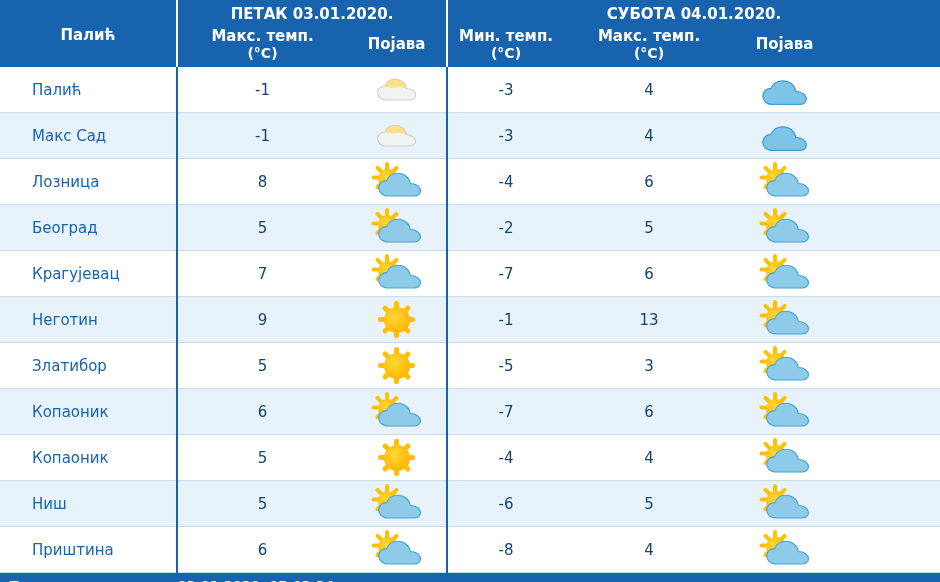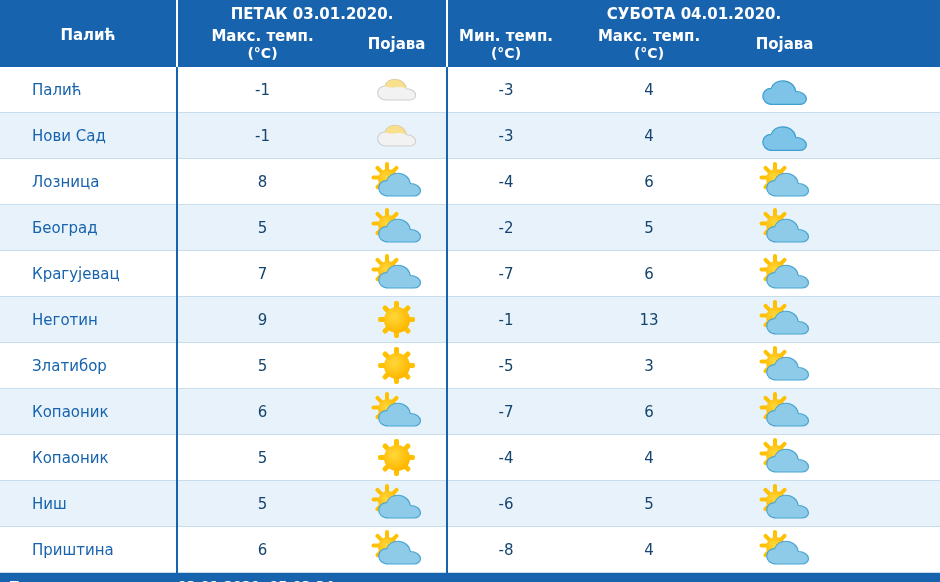--- a/index.html
+++ b/index.html
@@ -184,21 +184,21 @@
                 <path d="M12 11 C14 5 20 1 27 1 C36 1 43 7 44 15 C40 13 34 12 28 13 C22 14 16 13 12 11 Z" fill="#ffd23a" opacity="0.55"></path>
               </svg></span></td>
           <td>-3</td>
           <td>4</td>
           <td class="icon-cell"><span class="ico ico-cloudy"><svg width="46" height="26" viewBox="0 0 60 34">
                 <path d="M14 32 C5 32 1 26 1 21 C1 15 6 11 12 11 C14 5 20 1 27 1 C36 1 43 7 44 15 C52 15 58 20 58 25 C58 29 54 32 49 32 Z" fill="#7ec4e8" stroke="#3f9fd0" stroke-width="1.6" stroke-linejoin="round"></path>
               </svg></span></td>
           <td></td>
         </tr>
         <tr class="odd">
-          <td class="city sep-right">Нови Сад</td>
+          <td class="city sep-right">Макс Сад</td>
           <td>-1</td>
           <td class="icon-cell sep-right"><span class="ico ico-overcast"><svg width="40" height="28" viewBox="0 0 60 34">
                 <path d="M14 32 C5 32 1 26 1 21 C1 15 6 11 12 11 C14 5 20 1 27 1 C36 1 43 7 44 15 C52 15 58 20 58 25 C58 29 54 32 49 32 Z" fill="#f2f2f2" stroke="#cfcfcf" stroke-width="1.6" stroke-linejoin="round"></path>
                 <path d="M12 11 C14 5 20 1 27 1 C36 1 43 7 44 15 C40 13 34 12 28 13 C22 14 16 13 12 11 Z" fill="#ffd23a" opacity="0.55"></path>
               </svg></span></td>
           <td>-3</td>
           <td>4</td>
           <td class="icon-cell"><span class="ico ico-cloudy"><svg width="46" height="26" viewBox="0 0 60 34">
                 <path d="M14 32 C5 32 1 26 1 21 C1 15 6 11 12 11 C14 5 20 1 27 1 C36 1 43 7 44 15 C52 15 58 20 58 25 C58 29 54 32 49 32 Z" fill="#7ec4e8" stroke="#3f9fd0" stroke-width="1.6" stroke-linejoin="round"></path>
               </svg></span></td>

